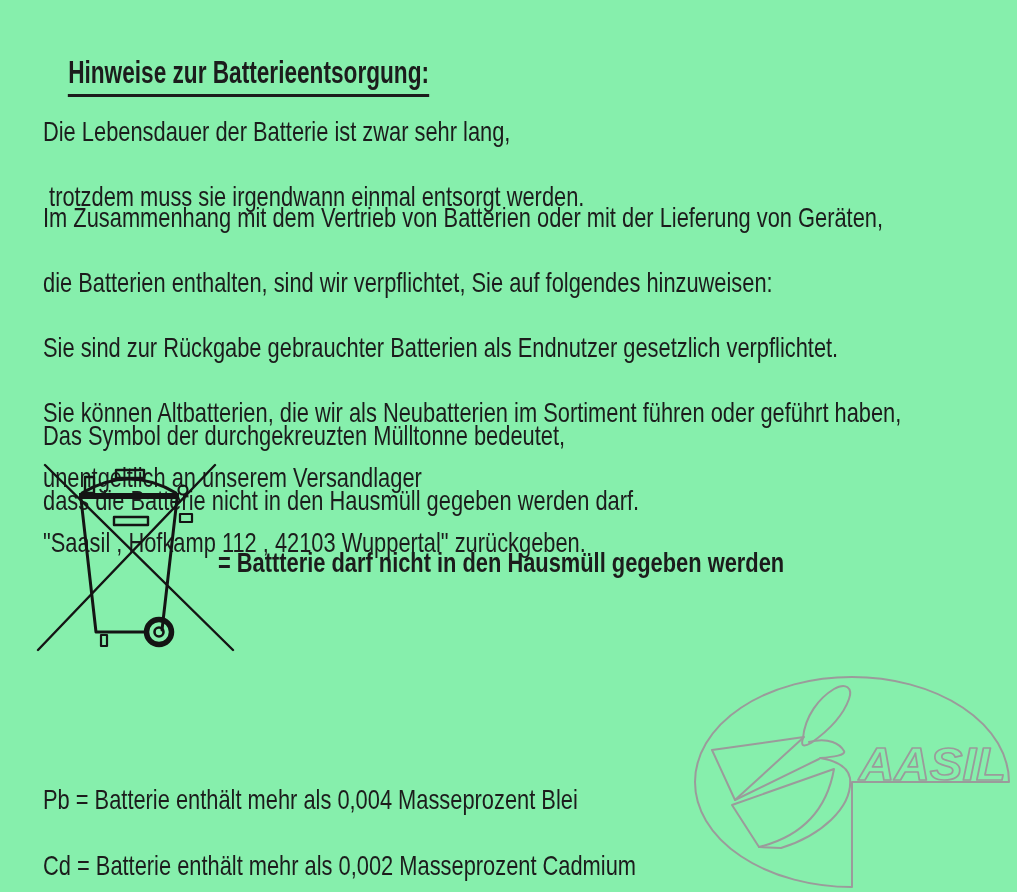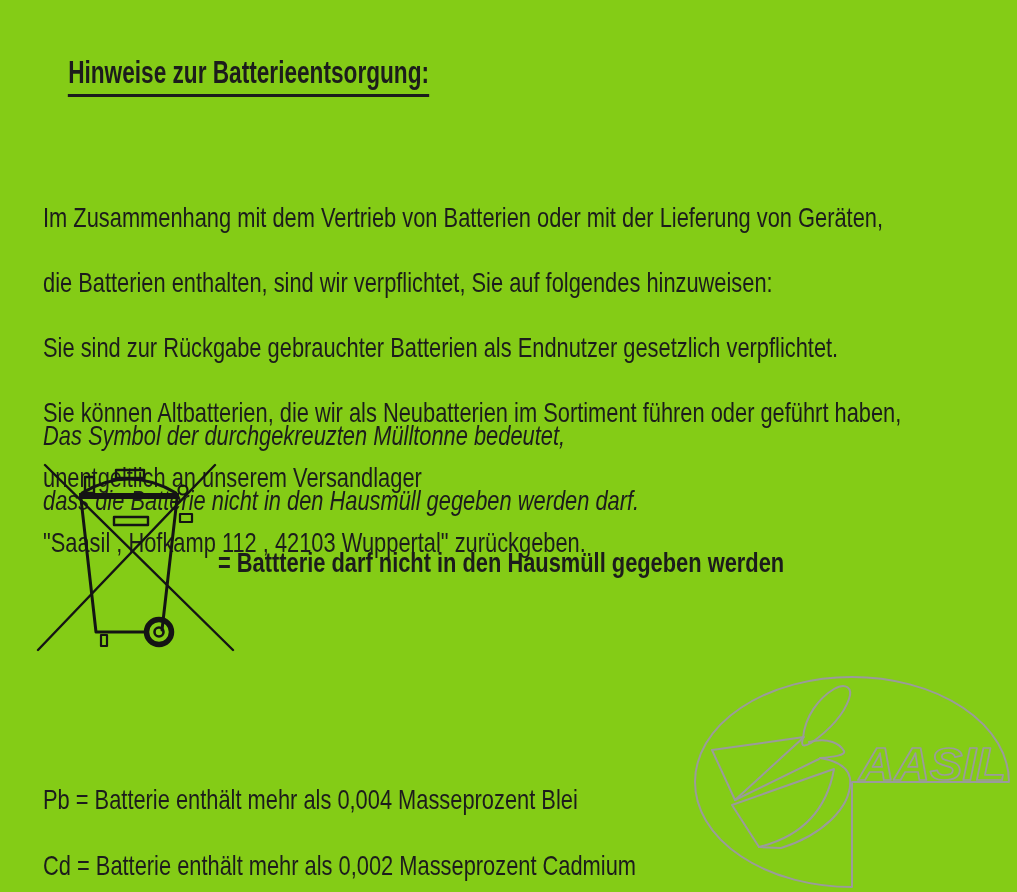--- a/index.html
+++ b/index.html
@@ -1,19 +1,19 @@
 <!DOCTYPE html>
 <html><head>
 <meta charset="utf-8">
 <style>
   html,body{margin:0;padding:0;background:#fff;}
   .page{
     position:relative;
     width:1017px;height:892px;
-    background:#84cc16;
+    background:#86efac;
     overflow:hidden;
     font-family:"Liberation Sans",sans-serif;
     color:#1c1c1c;
   }
   .txt{position:absolute;white-space:pre;}
   .line{
     font-size:28px;
     line-height:29px;
     transform:scaleX(0.78);
     transform-origin:0 0;
@@ -45,31 +45,35 @@
 </style>
 </head>
 <body>
 
 <div class="page">
 
   <div class="txt heading">
     <span class="u">Hinweise zur Batterieentsorgung:</span>
   </div>
 
+  <div class="txt" style="left:43px;top:81px;">
+    <div class="line">Die Lebensdauer der Batterie ist zwar sehr lang,</div>
+    <div class="line"> trotzdem muss sie irgendwann einmal entsorgt werden.</div>
+  </div>
 
   <div class="txt" style="left:43px;top:167px;">
     <div class="line">Im Zusammenhang mit dem Vertrieb von Batterien oder mit der Lieferung von Geräten,</div>
     <div class="line">die Batterien enthalten, sind wir verpflichtet, Sie auf folgendes hinzuweisen:</div>
     <div class="line">Sie sind zur Rückgabe gebrauchter Batterien als Endnutzer gesetzlich verpflichtet.</div>
     <div class="line">Sie können Altbatterien, die wir als Neubatterien im Sortiment führen oder geführt haben,</div>
     <div class="line">unentgeltlich an unserem Versandlager</div>
     <div class="line">"Saasil , Hofkamp 112 , 42103 Wuppertal" zurückgeben.</div>
   </div>
 
-  <div class="txt" style="left:43px;top:385px;font-style:italic;">
+  <div class="txt" style="left:43px;top:385px;">
     <div class="line">Das Symbol der durchgekreuzten Mülltonne bedeutet,</div>
     <div class="line">dass die Batterie nicht in den Hausmüll gegeben werden darf.</div>
   </div>
 
   <svg class="icon-bin" width="212" height="206" viewBox="0 0 212 206" fill="none" stroke="#141414" stroke-width="2.6" stroke-linecap="round" stroke-linejoin="round">
 
     <line x1="17" y1="7" x2="205" y2="192" stroke-width="2.4"></line>
     <line x1="187" y1="7" x2="10" y2="192" stroke-width="2.4"></line>
 
     <path d="M54 35 Q101 7 148 35" stroke-width="3"></path>

